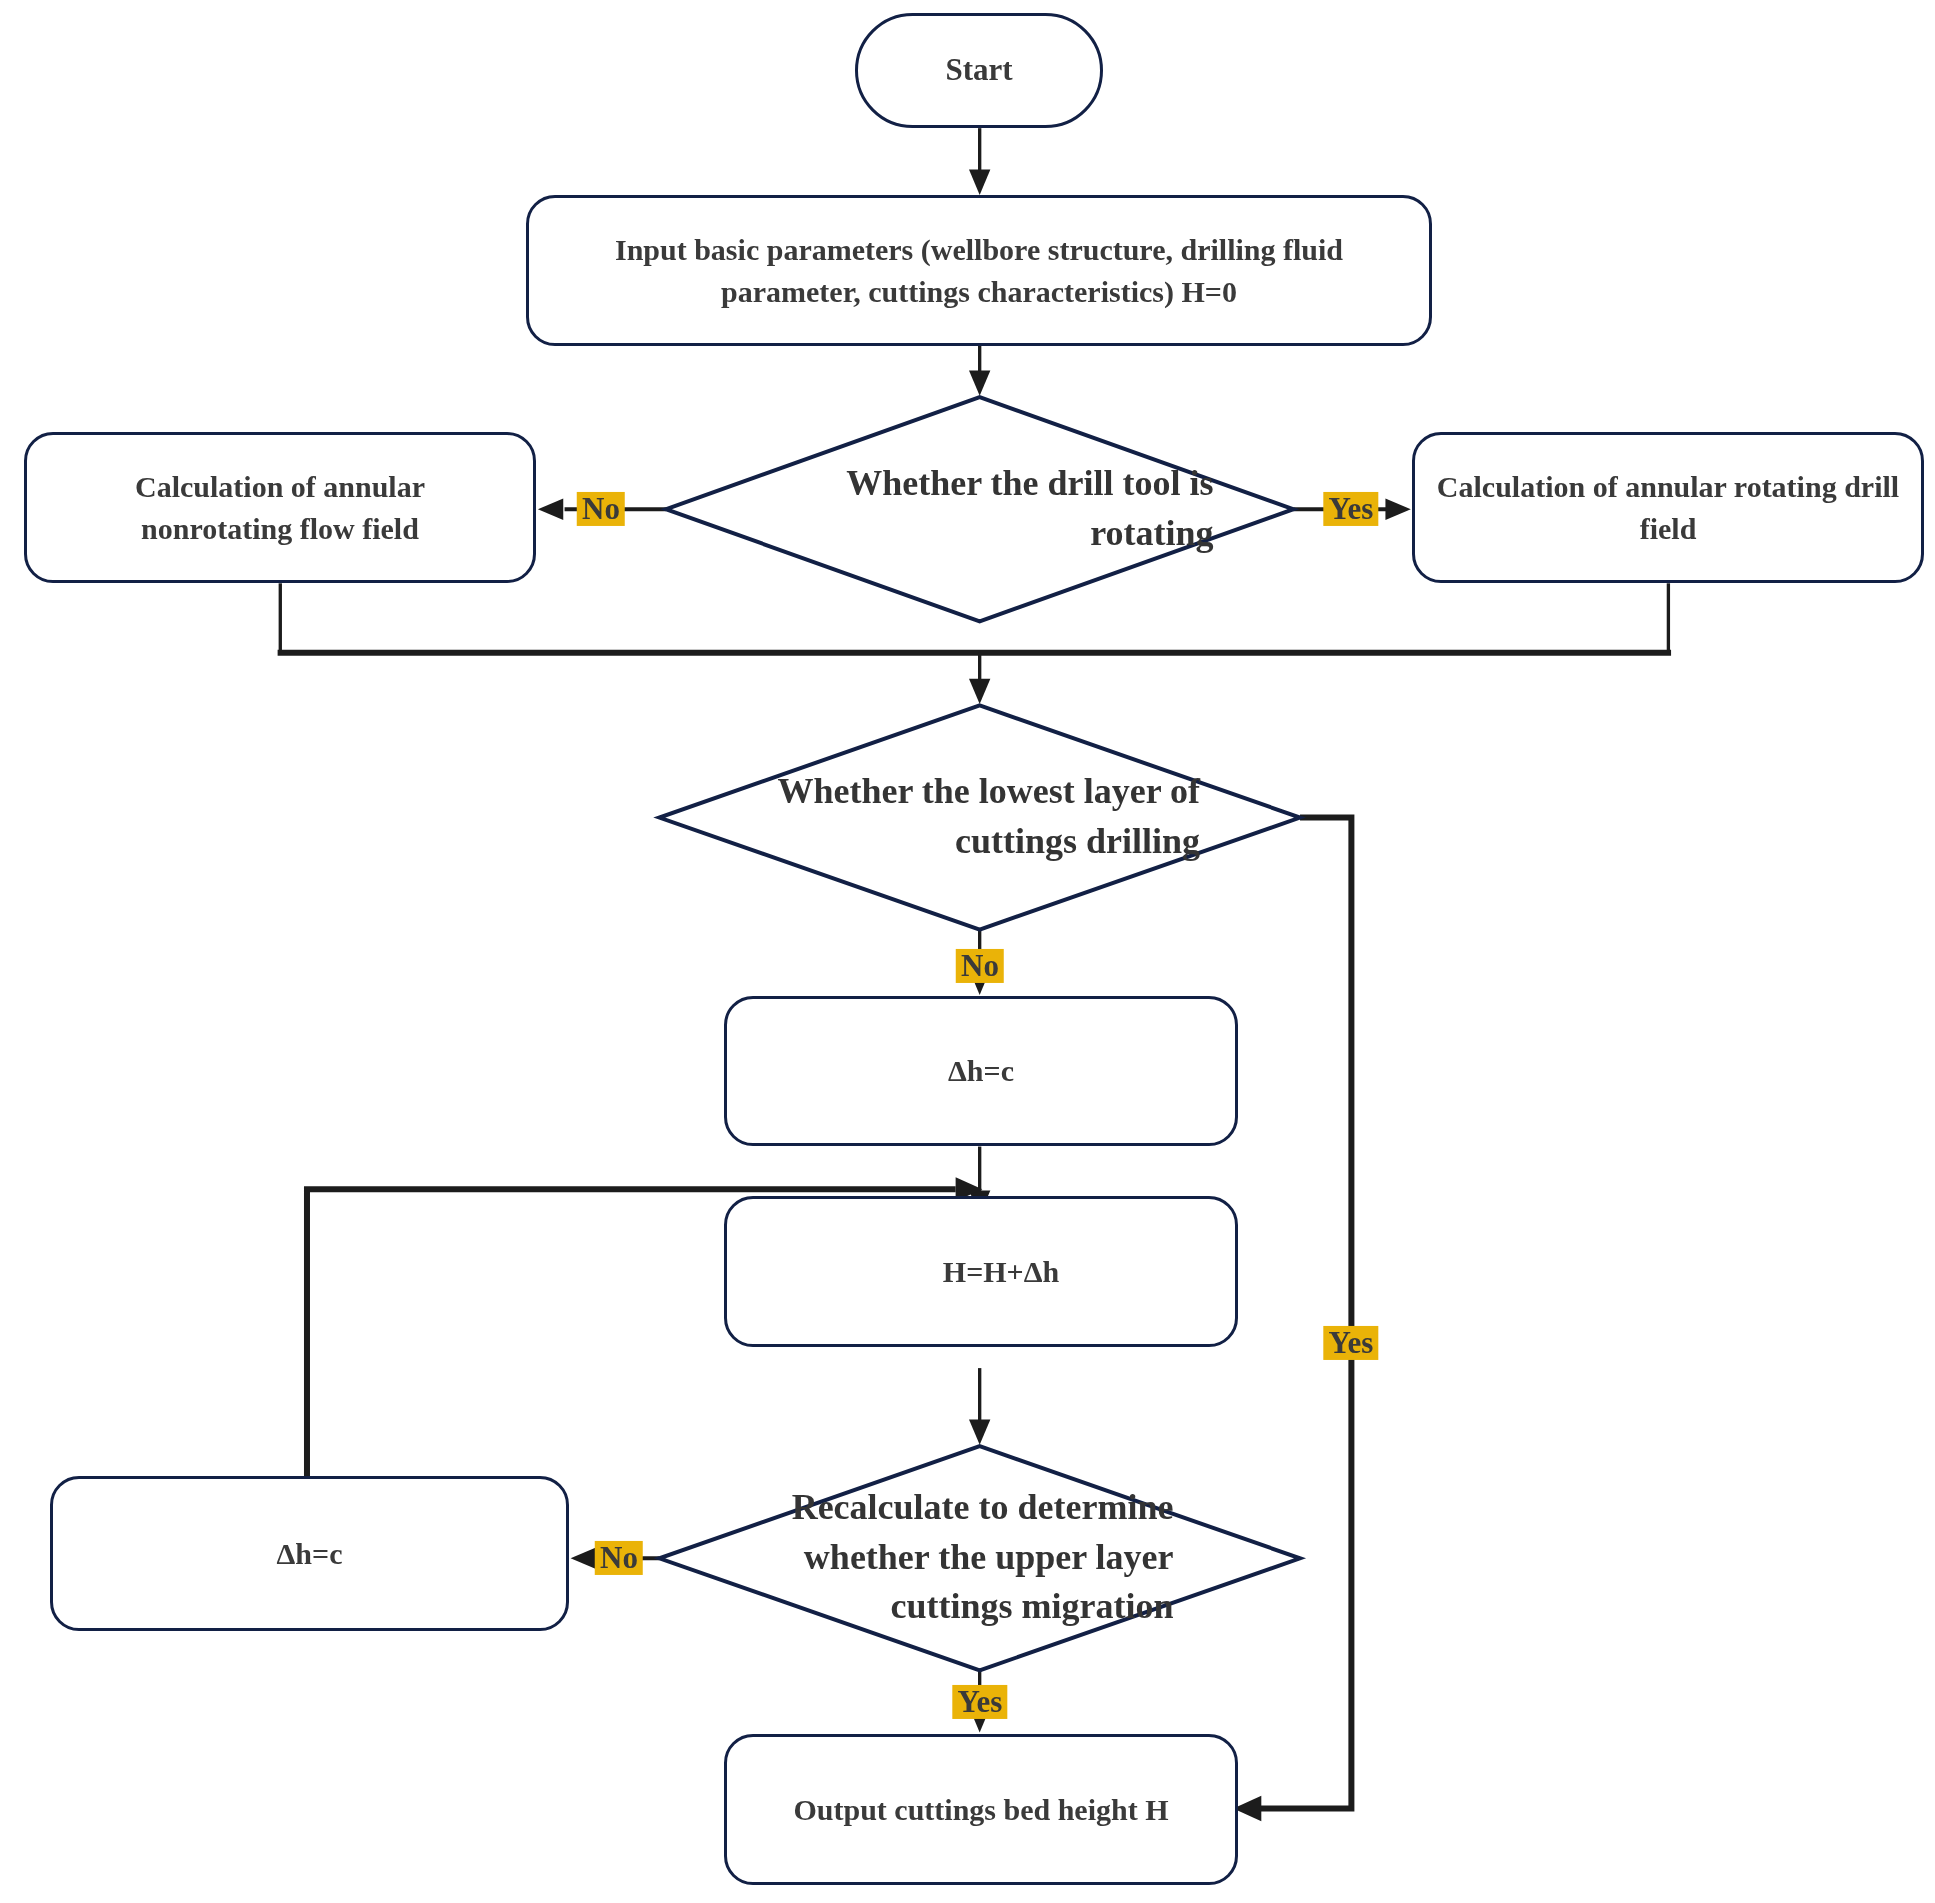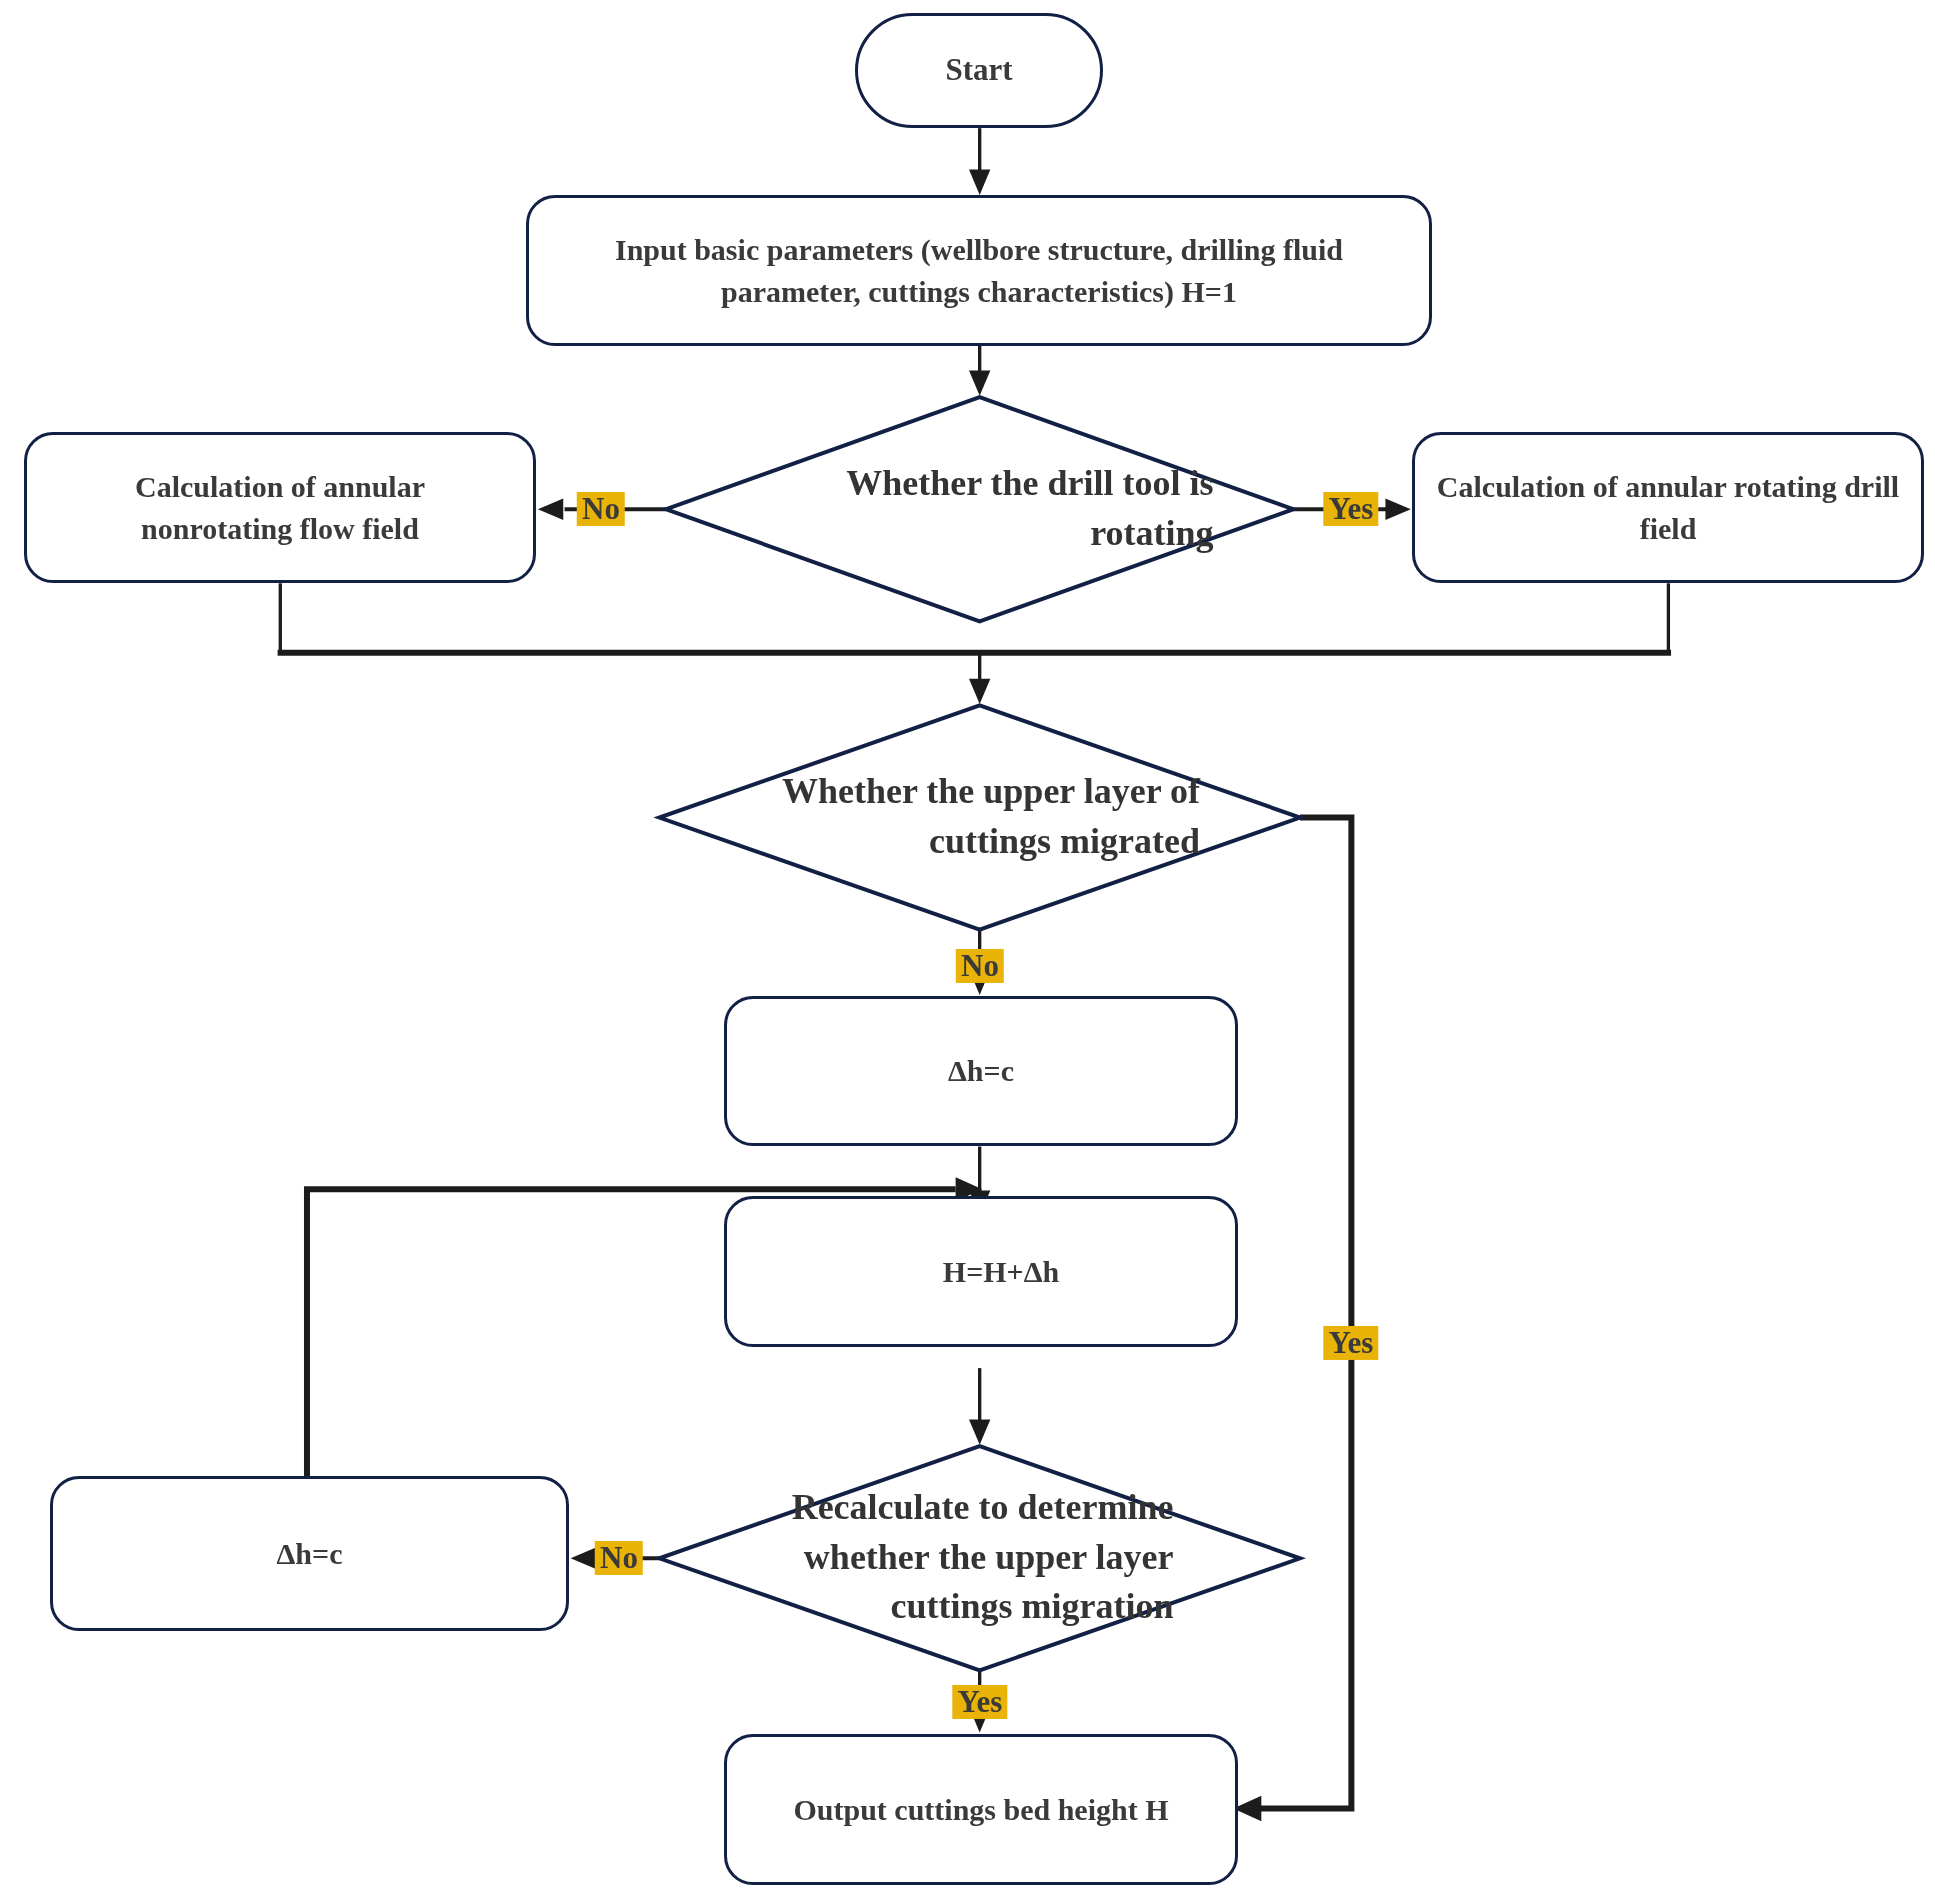--- a/index.html
+++ b/index.html
@@ -109,37 +109,37 @@
 
     <g fill="#ffffff" stroke="#122045" stroke-width="6">
       <polygon points="1468,595 1938,763 1468,931 998,763"></polygon>
       <polygon points="1468,1057 1948,1225 1468,1393 988,1225"></polygon>
       <polygon points="1468,2167 1948,2335 1468,2503 988,2335"></polygon>
     </g>
   </svg>
 
   <div class="node stadium" style="left:855px;top:13.3px;width:248px;height:115px;">Start</div>
 
-  <div class="node" style="left:526px;top:195px;width:906px;height:151px;padding:0 23px;">Input basic parameters (wellbore structure, drilling fluid parameter, cuttings characteristics) H=1</div>
+  <div class="node" style="left:526px;top:195px;width:906px;height:151px;padding:0 23px;">Input basic parameters (wellbore structure, drilling fluid parameter, cuttings characteristics) H=0</div>
 
   <div class="node" style="left:24px;top:432px;width:512px;height:151px;padding:0 69px;">Calculation of annular nonrotating flow field</div>
 
   <div class="node" style="left:1412px;top:432px;width:512px;height:151px;padding:0 18.7px;">Calculation of annular rotating drill field</div>
 
   <div class="node" style="left:724px;top:996px;width:514px;height:150px;">Δh=c</div>
 
   <div class="node" style="left:724px;top:1196px;width:514px;height:151px;padding-left:40px;">H=H+Δh</div>
 
   <div class="node" style="left:50px;top:1476px;width:519px;height:155px;">Δh=c</div>
 
   <div class="node" style="left:724px;top:1734px;width:514px;height:151px;">Output cuttings bed height H</div>
 
   <div class="dtext" style="left:980px;top:509px;width:467px;">Whether the drill tool is rotating</div>
 
-  <div class="dtext" style="left:980px;top:817px;width:440px;">Whether the upper layer of cuttings migrated</div>
+  <div class="dtext" style="left:980px;top:817px;width:440px;">Whether the lowest layer of cuttings drilling</div>
 
   <div class="dtext" style="left:980px;top:1558px;width:387px;">Recalculate to determine whether the upper layer cuttings migration</div>
 
   <div class="elabel" style="left:601px;top:509px;">No</div>
 
   <div class="elabel" style="left:1351px;top:509px;">Yes</div>
 
   <div class="elabel" style="left:980px;top:966px;">No</div>
 
   <div class="elabel" style="left:1351px;top:1343px;">Yes</div>

